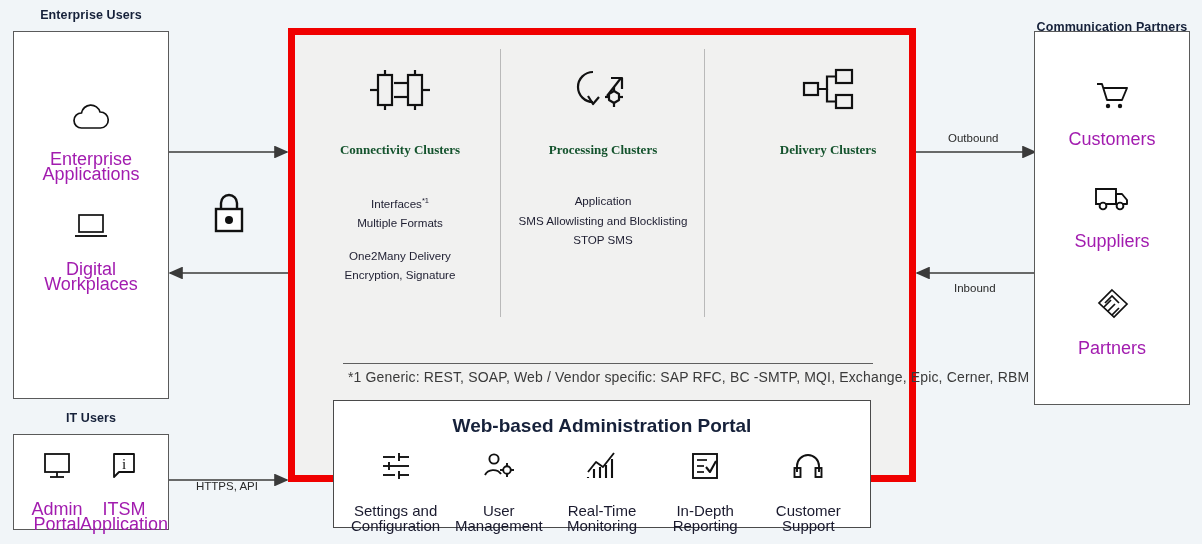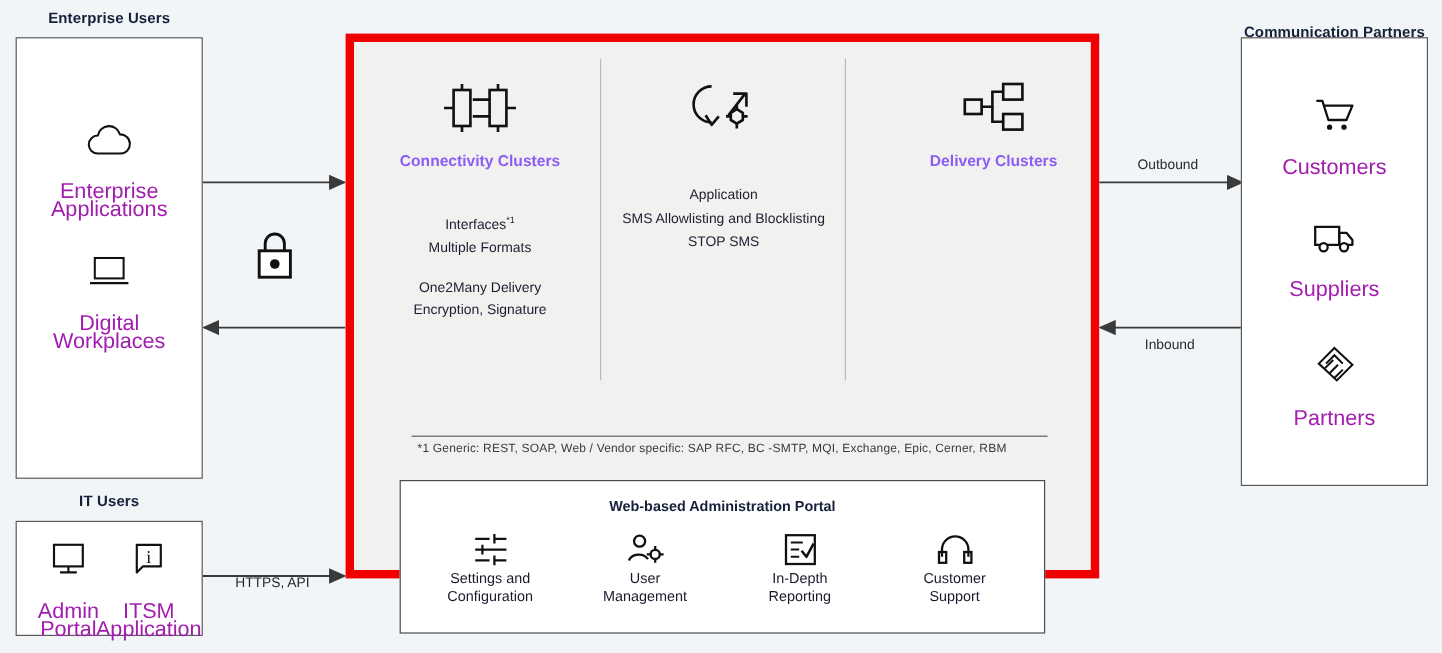--- a/index.html
+++ b/index.html
@@ -35,46 +35,46 @@
     position: absolute; left: 288px; top: 28px;
     width: 628px; height: 454px;
     border: 7px solid #f00000;
     background: #f1f1f0;
   }
   .vdiv { position: absolute; width: 1px; background: #b9b9b9; }
   .hdiv { position: absolute; height: 1px; background: #5f5f5f; }
 
   .cluster { position: absolute; width: 200px; text-align: center; }
   .cluster .cic { height: 62px; display: flex; align-items: center; justify-content: center; }
-  .cluster .ctitle { font-size: 13px; font-weight: bold; margin-top: 6px; color: #8b5cf6; }
+  .cluster .ctitle { font-size: 13px; font-weight: bold; margin-top: 22px; color: #14532d; font-family: Liberation Serif, serif; }
   .cluster .cbody { margin-top: 33px; font-size: 11.6px; line-height: 19.5px; color: #1d1d30; }
   .cluster .cbody .gap { display: block; height: 13px; }
   sup { font-size: 7.5px; vertical-align: super; }
 
   #footnote {
     position: absolute; left: 348px; top: 369px;
-    font-size: 10px; color: #3a3a3a; letter-spacing: .15px;
+    font-size: 14px; color: #3a3a3a; letter-spacing: .15px;
   }
 
   #portal {
     position: absolute; left: 333px; top: 400px;
     width: 538px; height: 128px;
     background: #fff; border: 1.6px solid #4a4a4a;
   }
   #portal h3 {
-    text-align: center; font-size: 12px; font-weight: bold;
+    text-align: center; font-size: 19px; font-weight: bold;
     margin-top: 14px; color: #16213a;
   }
   #portal .row {
     display: flex; justify-content: space-around;
     align-items: flex-start; margin-top: 12px; padding: 0 10px;
   }
   #portal .item { width: 100px; text-align: center; }
   #portal .item .ic { height: 34px; display: flex; align-items: center; justify-content: center; }
-  #portal .item .lbl { margin-top: 0; font-size: 12px; line-height: 14.5px; white-space: pre-line; }
+  #portal .item .lbl { margin-top: 21px; font-size: 15px; line-height: 14.5px; white-space: pre-line; }
 
   .arrow-lbl {
     position: absolute; font-size: 11.5px; color: #2a2a2a; white-space: nowrap;
   }
   svg.conn { position: absolute; left: 0; top: 0; width: 1202px; height: 544px; pointer-events: none; }
 </style>
 </head>
 <body>
 
 <div id="stage">
@@ -190,20 +190,21 @@
         <path d="M21,34 l5,8 l6,-7" fill="none" stroke="#111" stroke-width="2.2" stroke-linejoin="round"></path>
         <path d="M40,34 l14,-18" fill="none" stroke="#111" stroke-width="2.2"></path>
         <path d="M44,16 h11 v11" fill="none" stroke="#111" stroke-width="2.2" stroke-linejoin="round"></path>
         <path d="M42,32 l5,-3 l5,3 v6 l-5,3 l-5,-3 z" fill="none" stroke="#111" stroke-width="2.2" stroke-linejoin="round"></path>
         <line x1="47" y1="25" x2="47" y2="29" stroke="#111" stroke-width="2.2"></line>
         <line x1="47" y1="41" x2="47" y2="45" stroke="#111" stroke-width="2.2"></line>
         <line x1="38" y1="35" x2="42" y2="35" stroke="#111" stroke-width="2.2"></line>
         <line x1="52" y1="35" x2="56" y2="35" stroke="#111" stroke-width="2.2"></line>
       </svg>
     </div>
+    <div class="ctitle">Processing Clusters</div>
     <div class="cbody">
       <span>Application</span><br>
       <span>SMS Allowlisting and Blocklisting</span><br>
       <span>STOP SMS</span>
     </div>
   </div>
 
   <div class="cluster" style="left:706px;top:58px;padding-left:44px;">
     <div class="cic">
       <svg width="72" height="54" viewBox="0 0 72 54">
@@ -249,20 +250,34 @@
             <line x1="20" y1="20" x2="23" y2="20" stroke="#111" stroke-width="1.9"></line>
             <line x1="31" y1="20" x2="34" y2="20" stroke="#111" stroke-width="1.9"></line>
           </svg>
         </div>
         <div class="lbl">User
 Management</div>
       </div>
       <div class="item">
         <div class="ic">
           <svg width="38" height="32" viewBox="0 0 38 32">
+            <path d="M5,22 L13,12 L20,17 L31,3" fill="none" stroke="#111" stroke-width="1.9" stroke-linejoin="round"></path>
+            <line x1="5" y1="27" x2="5" y2="28" stroke="#111" stroke-width="2.1"></line>
+            <line x1="11" y1="19" x2="11" y2="28" stroke="#111" stroke-width="2.1"></line>
+            <line x1="17" y1="17" x2="17" y2="28" stroke="#111" stroke-width="2.1"></line>
+            <line x1="23" y1="15" x2="23" y2="28" stroke="#111" stroke-width="2.1"></line>
+            <line x1="29" y1="9" x2="29" y2="28" stroke="#111" stroke-width="2.1"></line>
+          </svg>
+        </div>
+        <div class="lbl">Real-Time
+Monitoring</div>
+      </div>
+      <div class="item">
+        <div class="ic">
+          <svg width="38" height="32" viewBox="0 0 38 32">
             <rect x="7" y="4" width="24" height="24" fill="none" stroke="#111" stroke-width="1.9"></rect>
             <line x1="11" y1="10" x2="21" y2="10" stroke="#111" stroke-width="1.7"></line>
             <line x1="11" y1="16" x2="18" y2="16" stroke="#111" stroke-width="1.7"></line>
             <line x1="11" y1="22" x2="18" y2="22" stroke="#111" stroke-width="1.7"></line>
             <path d="M20,17 L24,22 L30,11" fill="none" stroke="#111" stroke-width="2.1" stroke-linejoin="round"></path>
           </svg>
         </div>
         <div class="lbl">In-Depth
 Reporting</div>
       </div>

